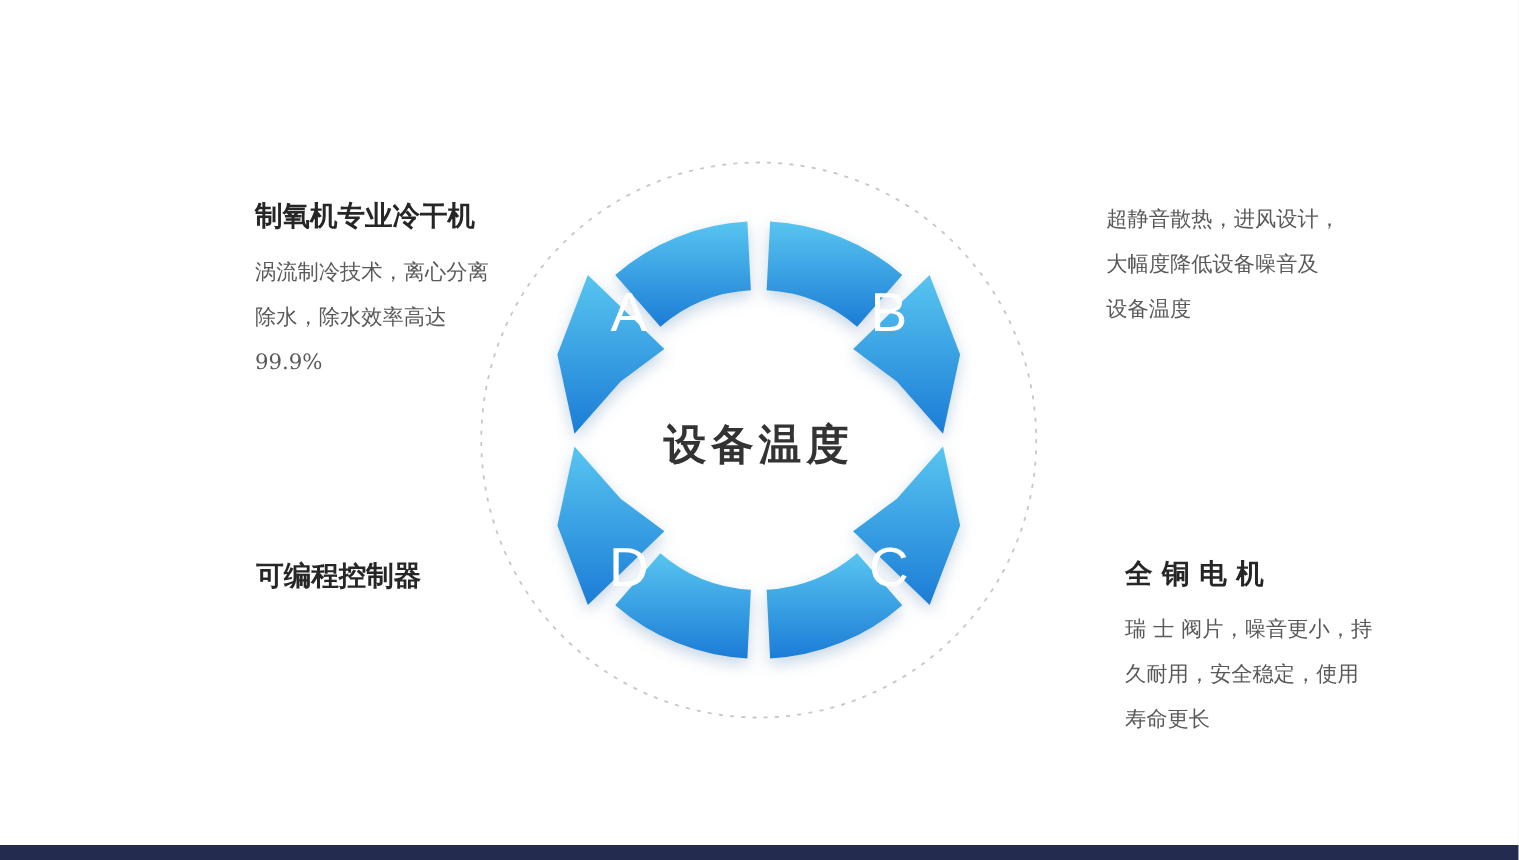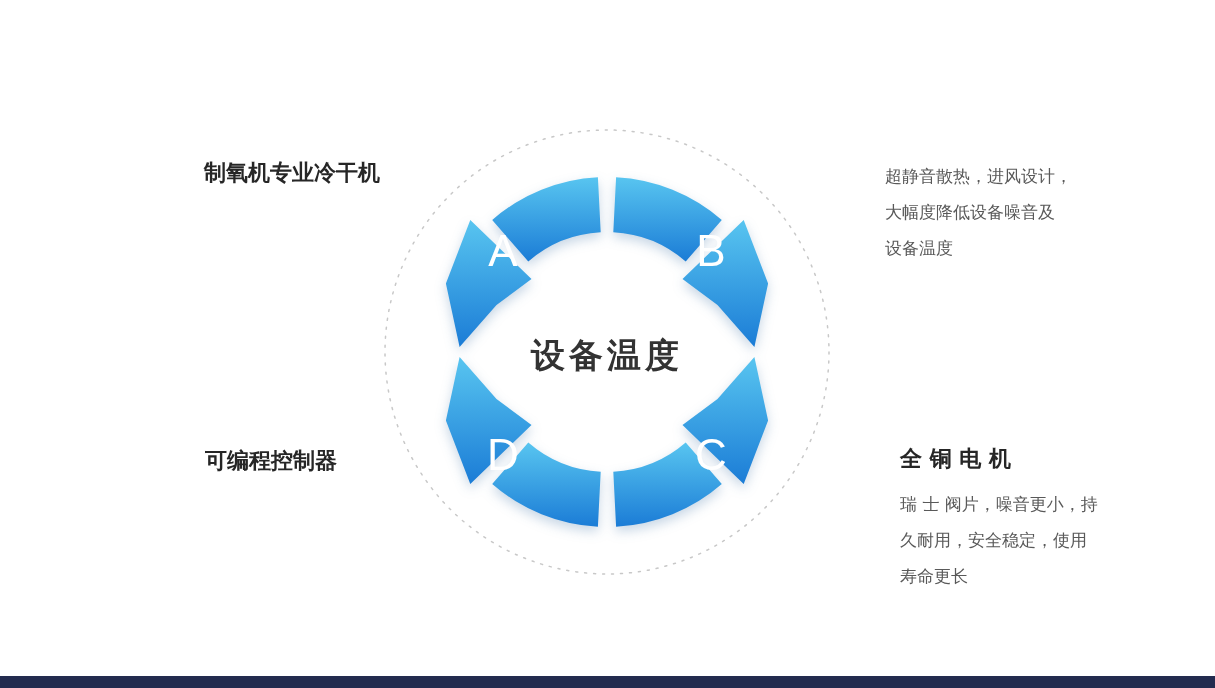--- a/index.html
+++ b/index.html
@@ -132,20 +132,23 @@
     <text class="seg-letter" x="126" y="128" text-anchor="middle" dominant-baseline="central">A</text>
     <text class="seg-letter" x="334" y="128" text-anchor="middle" dominant-baseline="central">B</text>
     <text class="seg-letter" x="334" y="332" text-anchor="middle" dominant-baseline="central">C</text>
     <text class="seg-letter" x="126" y="332" text-anchor="middle" dominant-baseline="central">D</text>
   </svg>
 
   <div class="center-label">设备温度</div>
 
   <div class="feature feature-tl">
     <div class="feature-title">制氧机专业冷干机</div>
+    <div class="feature-body">涡流制冷技术，离心分离
+除水，除水效率高达
+99.9%</div>
   </div>
 
   <div class="feature feature-tr">
     <div class="feature-body">超静音散热，进风设计，
 大幅度降低设备噪音及
 设备温度</div>
   </div>
 
   <div class="feature feature-bl">
     <div class="feature-title">可编程控制器</div>

